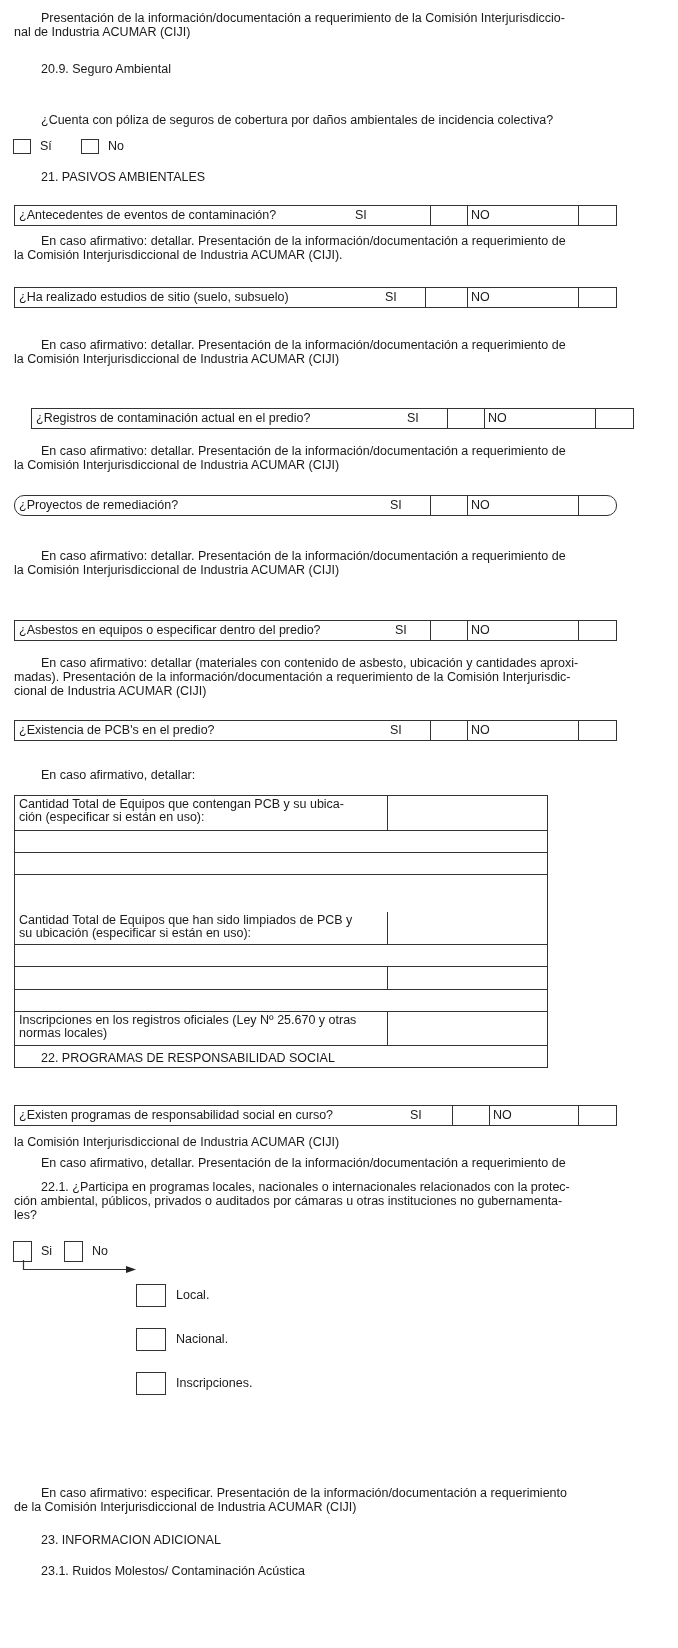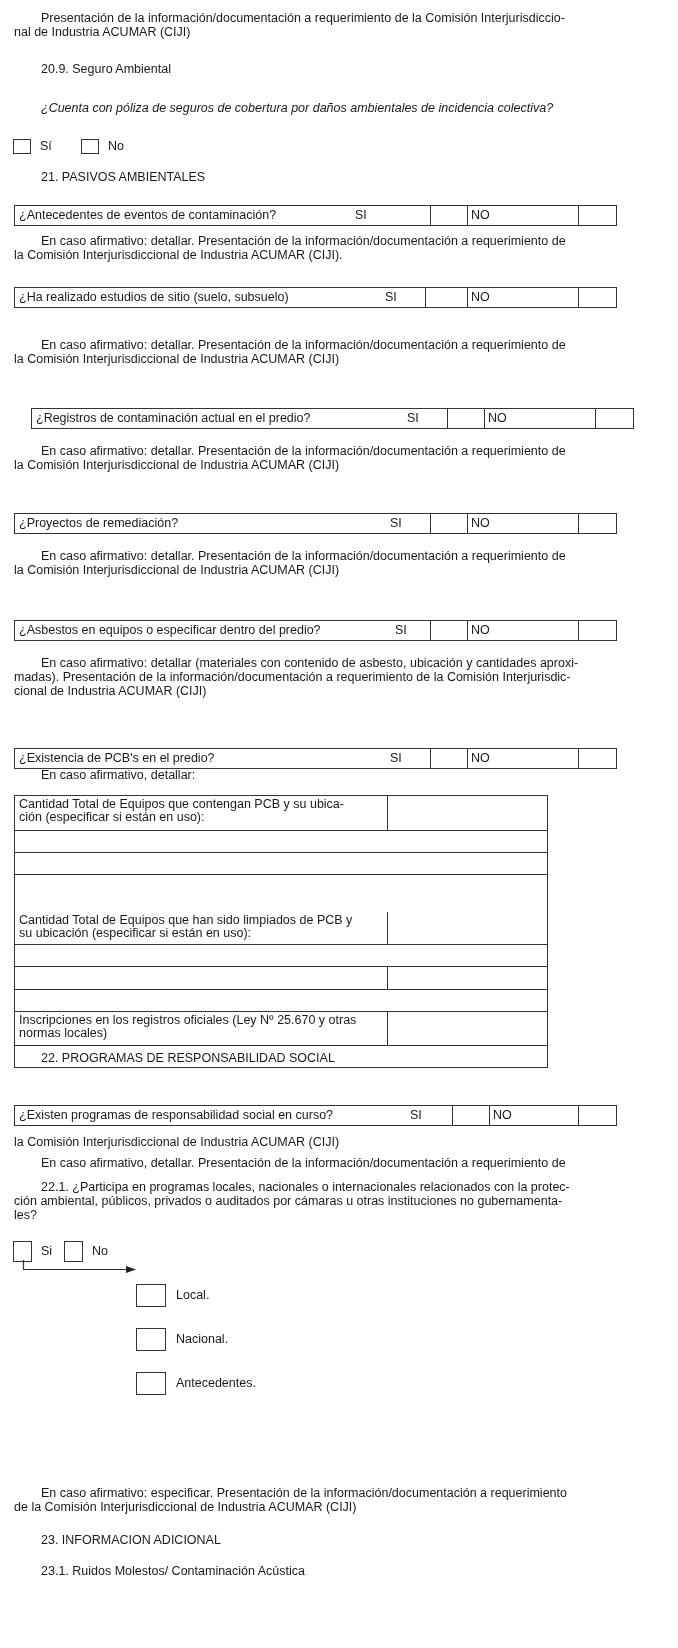--- a/index.html
+++ b/index.html
@@ -23,21 +23,21 @@
     .pcb .sep { position: absolute; left: 372px; top: 0; bottom: 0; border-left: 1.2px solid #333; }
     .big-cb { position: absolute; width: 30px; height: 23px; border: 1.3px solid #333; box-sizing: border-box; }
   </style>
 </head>
 <body>
 
 <div class="line" style="top:11px;">Presentación de la información/documentación a requerimiento de la Comisión Interjurisdiccio-</div>
 <div class="line" style="top:25px; left:14px;">nal de Industria ACUMAR (CIJI)</div>
 
 <div class="line" style="top:62px;">20.9. Seguro Ambiental</div>
-<div class="line" style="top:101px;font-style:italic;">¿Cuenta con póliza de seguros de cobertura por daños ambientales de incidencia colectiva?</div>
+<div class="line" style="top:113px;">¿Cuenta con póliza de seguros de cobertura por daños ambientales de incidencia colectiva?</div>
 <div class="cb" style="left:13px; top:139px;"></div>
 <div class="cb-lbl" style="left:40px; top:139px;">Sí</div>
 <div class="cb" style="left:81px; top:139px;"></div>
 <div class="cb-lbl" style="left:108px; top:139px;">No</div>
 
 <div class="line" style="top:170px;">21. PASIVOS AMBIENTALES</div>
 
 <div class="qtable" style="top:205px;">
   <span class="q">¿Antecedentes de eventos de contaminación?</span>
   <span class="si" style="left:340px;">SI</span>
@@ -64,21 +64,21 @@
   <span class="q">¿Registros de contaminación actual en el predio?</span>
   <span class="si" style="left:375px;">SI</span>
   <span class="v" style="left:415px;"></span>
   <span class="v" style="left:452px;"></span>
   <span class="no" style="left:456px;">NO</span>
   <span class="v" style="left:563px;"></span>
 </div>
 <div class="line" style="top:444px;">En caso afirmativo: detallar. Presentación de la información/documentación a requerimiento de</div>
 <div class="line" style="top:458px; left:14px;">la Comisión Interjurisdiccional de Industria ACUMAR (CIJI)</div>
 
-<div class="qtable" style="top:513px;">
+<div class="qtable" style="top:495px;border-radius:10px;">
   <span class="q">¿Proyectos de remediación?</span>
   <span class="si" style="left:375px;">SI</span>
   <span class="v" style="left:415px;"></span>
   <span class="v" style="left:452px;"></span>
   <span class="no" style="left:456px;">NO</span>
   <span class="v" style="left:563px;"></span>
 </div>
 <div class="line" style="top:549px;">En caso afirmativo: detallar. Presentación de la información/documentación a requerimiento de</div>
 <div class="line" style="top:563px; left:14px;">la Comisión Interjurisdiccional de Industria ACUMAR (CIJI)</div>
 
@@ -87,21 +87,21 @@
   <span class="si" style="left:380px;">SI</span>
   <span class="v" style="left:415px;"></span>
   <span class="v" style="left:452px;"></span>
   <span class="no" style="left:456px;">NO</span>
   <span class="v" style="left:563px;"></span>
 </div>
 <div class="line" style="top:656px;">En caso afirmativo: detallar (materiales con contenido de asbesto, ubicación y cantidades aproxi-</div>
 <div class="line" style="top:670px; left:14px;">madas). Presentación de la información/documentación a requerimiento de la Comisión Interjurisdic-</div>
 <div class="line" style="top:684px; left:14px;">cional de Industria ACUMAR (CIJI)</div>
 
-<div class="qtable" style="top:748px;">
+<div class="qtable" style="top:720px;">
   <span class="q">¿Existencia de PCB's en el predio?</span>
   <span class="si" style="left:375px;">SI</span>
   <span class="v" style="left:415px;"></span>
   <span class="v" style="left:452px;"></span>
   <span class="no" style="left:456px;">NO</span>
   <span class="v" style="left:563px;"></span>
 </div>
 <div class="line" style="top:768px;">En caso afirmativo, detallar:</div>
 
 <div class="pcb" style="top:795px;">
@@ -154,19 +154,19 @@
 <svg class="abs" style="left:20px; top:1260px;" width="118" height="16">
   <path d="M3.5 0 V9.5 H108" stroke="#333" stroke-width="1.2" fill="none"></path>
   <path d="M116 9.5 L106 6 L106 13 Z" fill="#222"></path>
 </svg>
 
 <div class="big-cb" style="left:136px; top:1284px;"></div>
 <div class="cb-lbl" style="left:176px; top:1288px;">Local.</div>
 <div class="big-cb" style="left:136px; top:1328px;"></div>
 <div class="cb-lbl" style="left:176px; top:1332px;">Nacional.</div>
 <div class="big-cb" style="left:136px; top:1372px;"></div>
-<div class="cb-lbl" style="left:176px; top:1376px;">Antecedentes.</div>
+<div class="cb-lbl" style="left:176px; top:1376px;">Inscripciones.</div>
 
 <div class="line" style="top:1486px;">En caso afirmativo: especificar. Presentación de la información/documentación a requerimiento</div>
 <div class="line" style="top:1500px; left:14px;">de la Comisión Interjurisdiccional de Industria ACUMAR (CIJI)</div>
 
 <div class="line" style="top:1533px;">23. INFORMACION ADICIONAL</div>
 <div class="line" style="top:1564px;">23.1. Ruidos Molestos/ Contaminación Acústica</div>
 
 </body></html>

